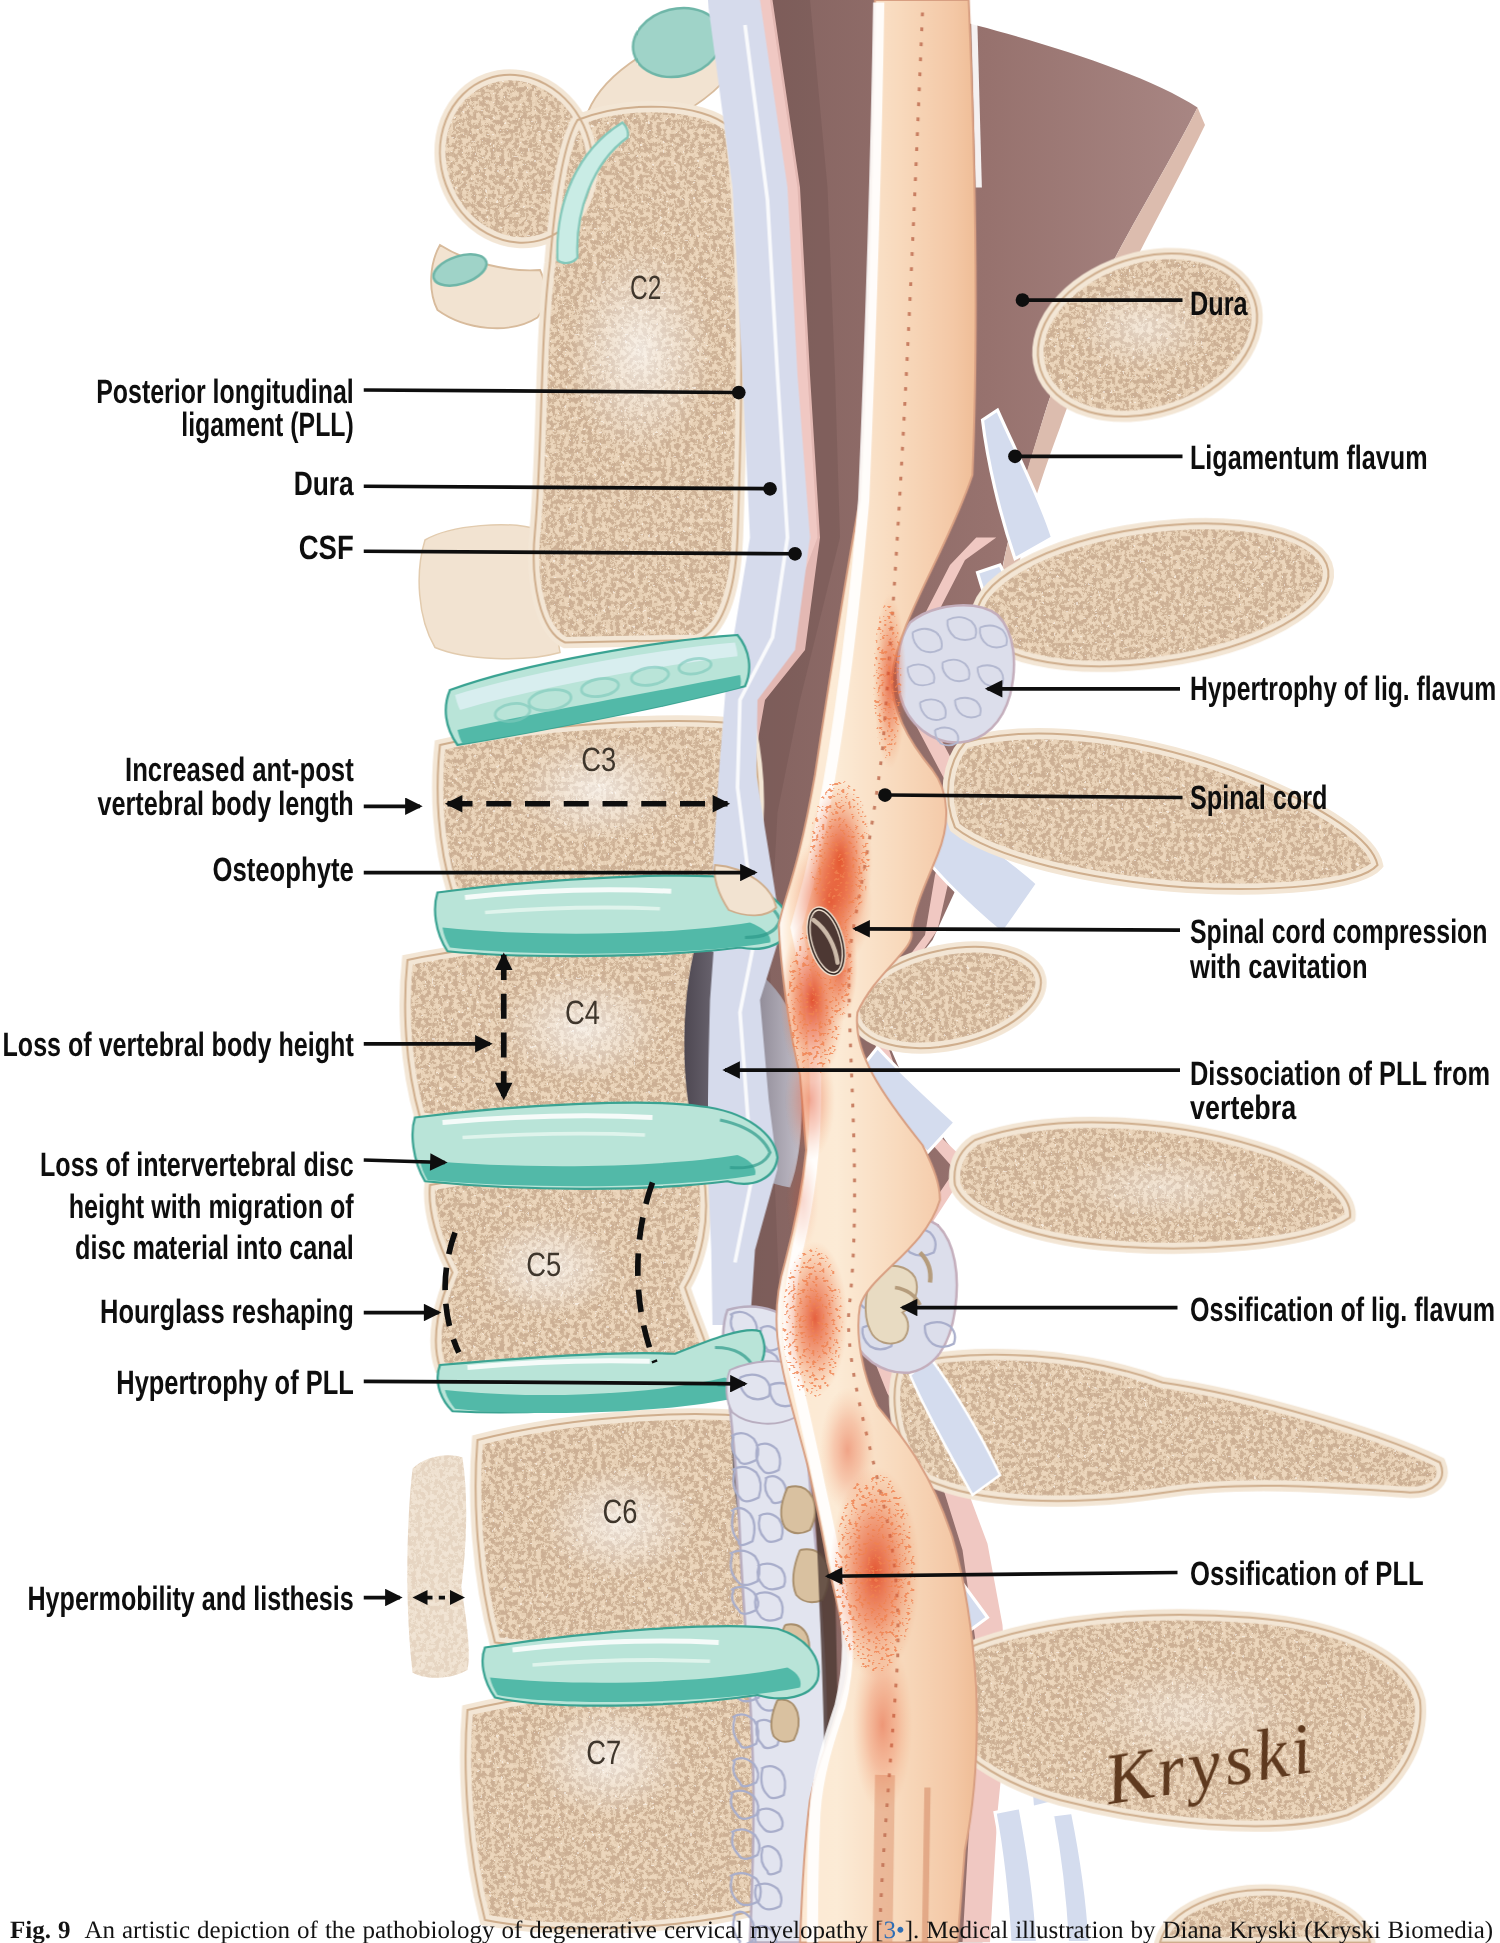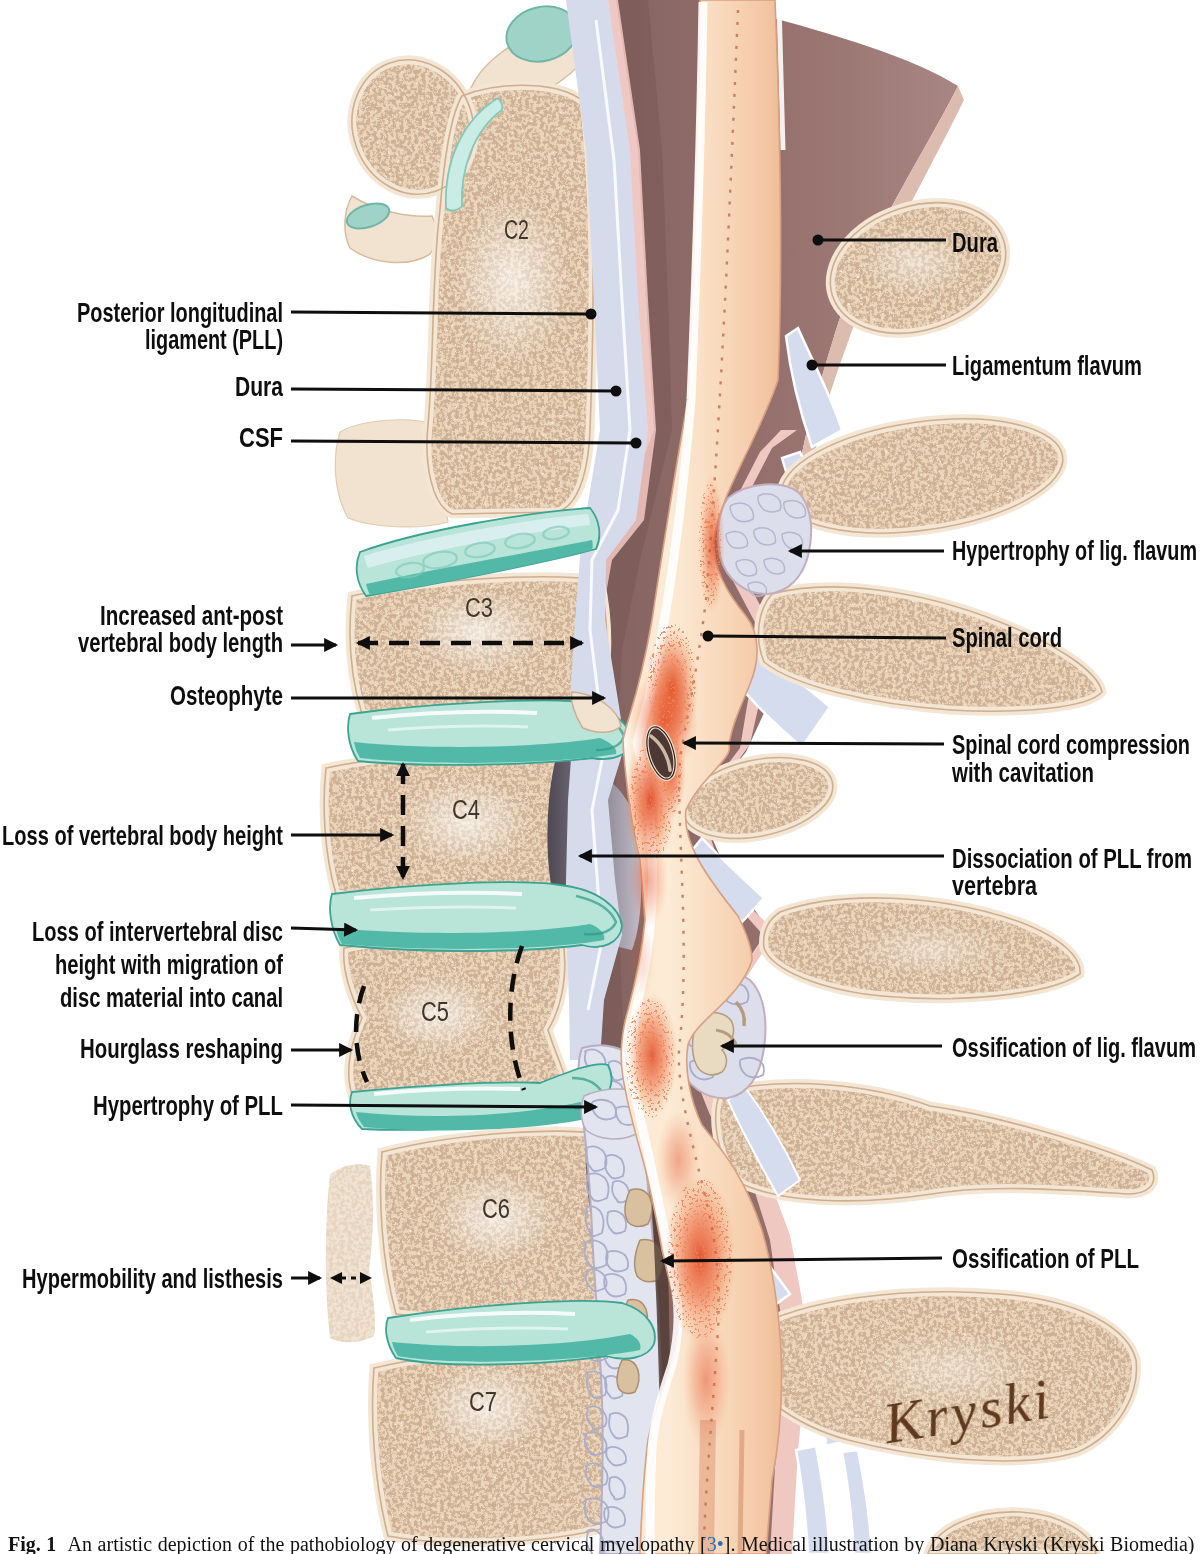--- a/index.html
+++ b/index.html
@@ -436,13 +436,13 @@
 <text x="452" y="819" textLength="28" lengthAdjust="spacingAndGlyphs">C4</text>
 <text x="421" y="1021" textLength="28" lengthAdjust="spacingAndGlyphs">C5</text>
 <text x="482" y="1218" textLength="28" lengthAdjust="spacingAndGlyphs">C6</text>
 <text x="469" y="1411" textLength="28" lengthAdjust="spacingAndGlyphs">C7</text>
 </g>
 
 <g transform="rotate(-9 945 1418)">
 <text x="884" y="1434" font-family="Liberation Serif, serif" font-style="italic" font-size="58" letter-spacing="3" fill="#5f3a1f">Kryski</text>
 </g>
 </svg>
-<div id="caption"><b>Fig. 1</b>&nbsp;&nbsp;An artistic depiction of the pathobiology of degenerative cervical myelopathy [<span class="blue">3•</span>]. Medical illustration by Diana Kryski (Kryski Biomedia)</div>
+<div id="caption"><b>Fig. 9</b>&nbsp;&nbsp;An artistic depiction of the pathobiology of degenerative cervical myelopathy [<span class="blue">3•</span>]. Medical illustration by Diana Kryski (Kryski Biomedia)</div>
 
 </body></html>

